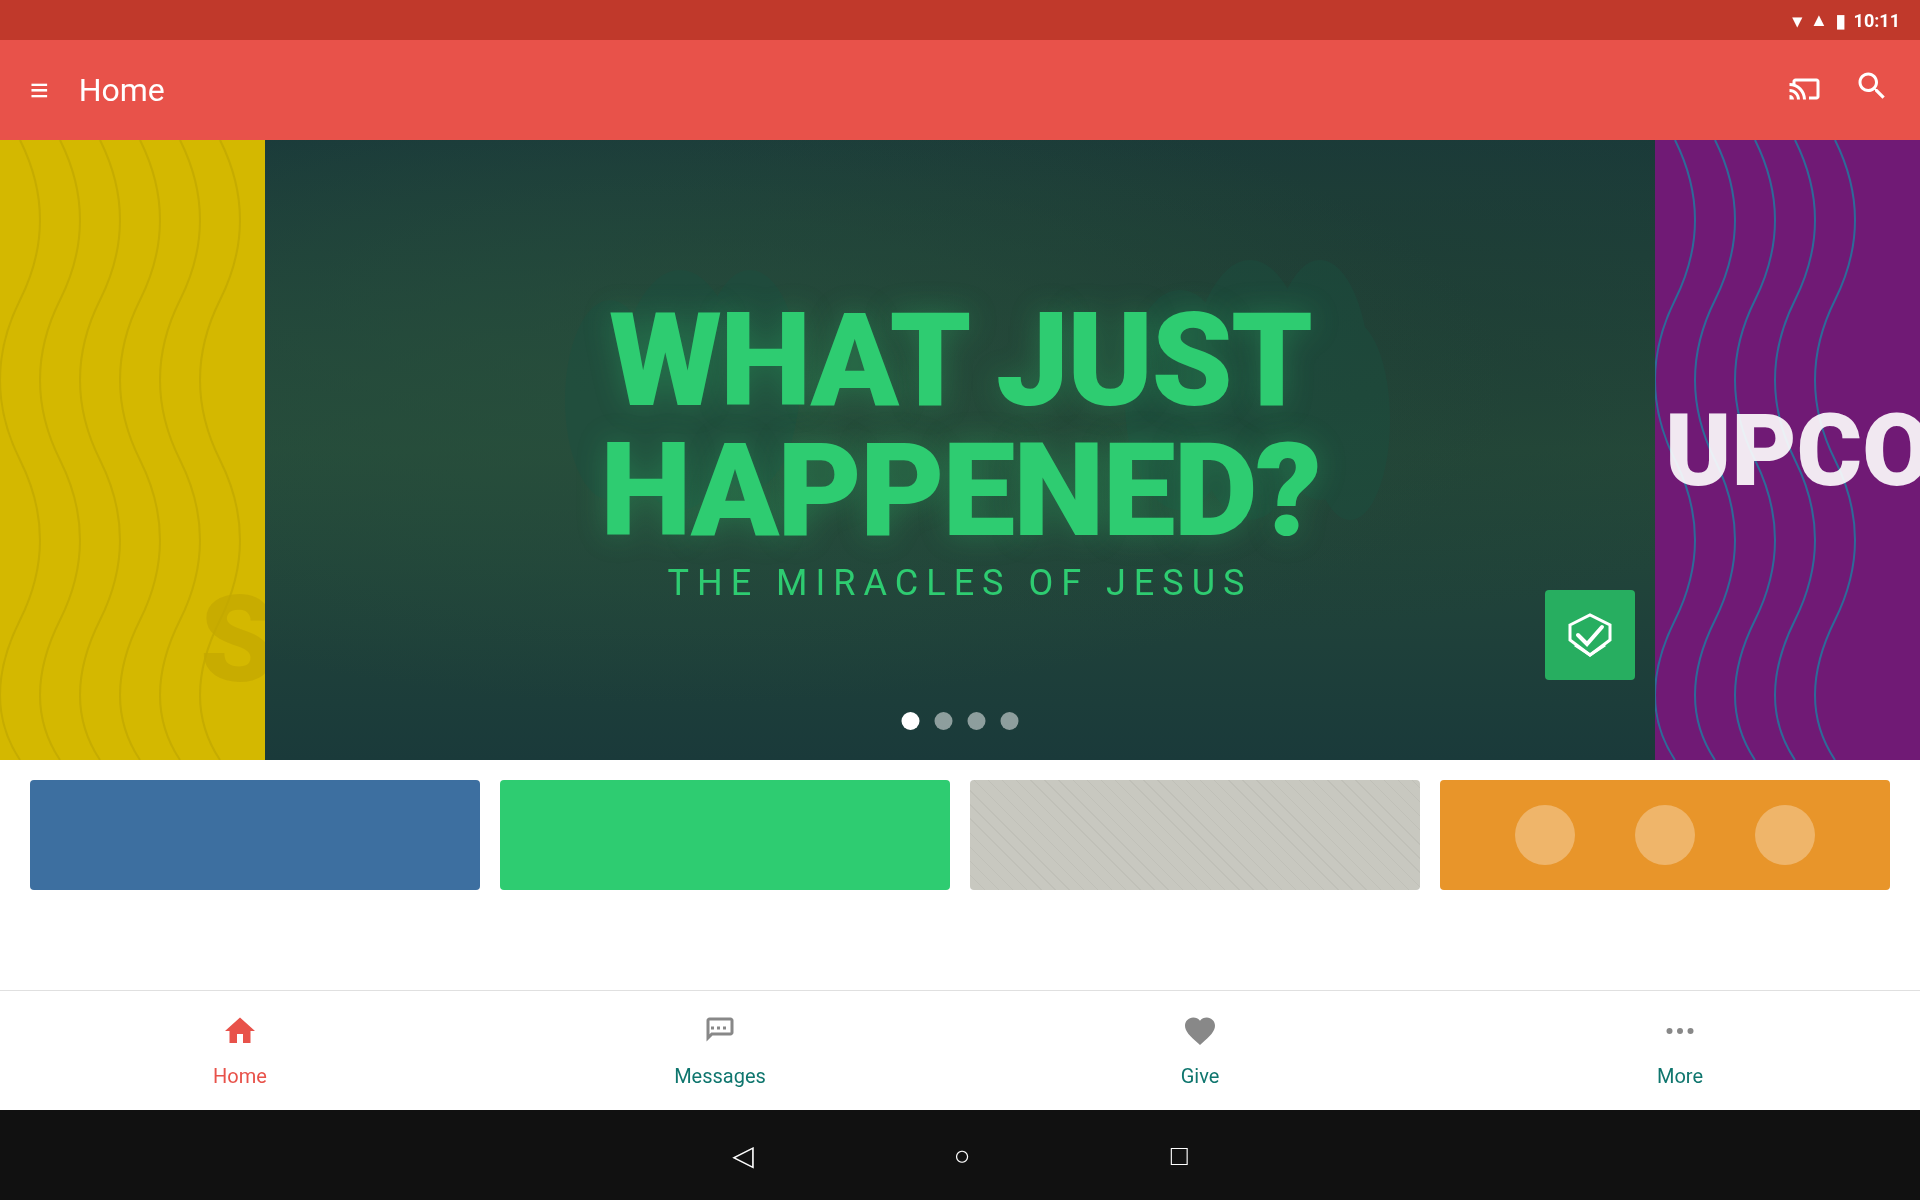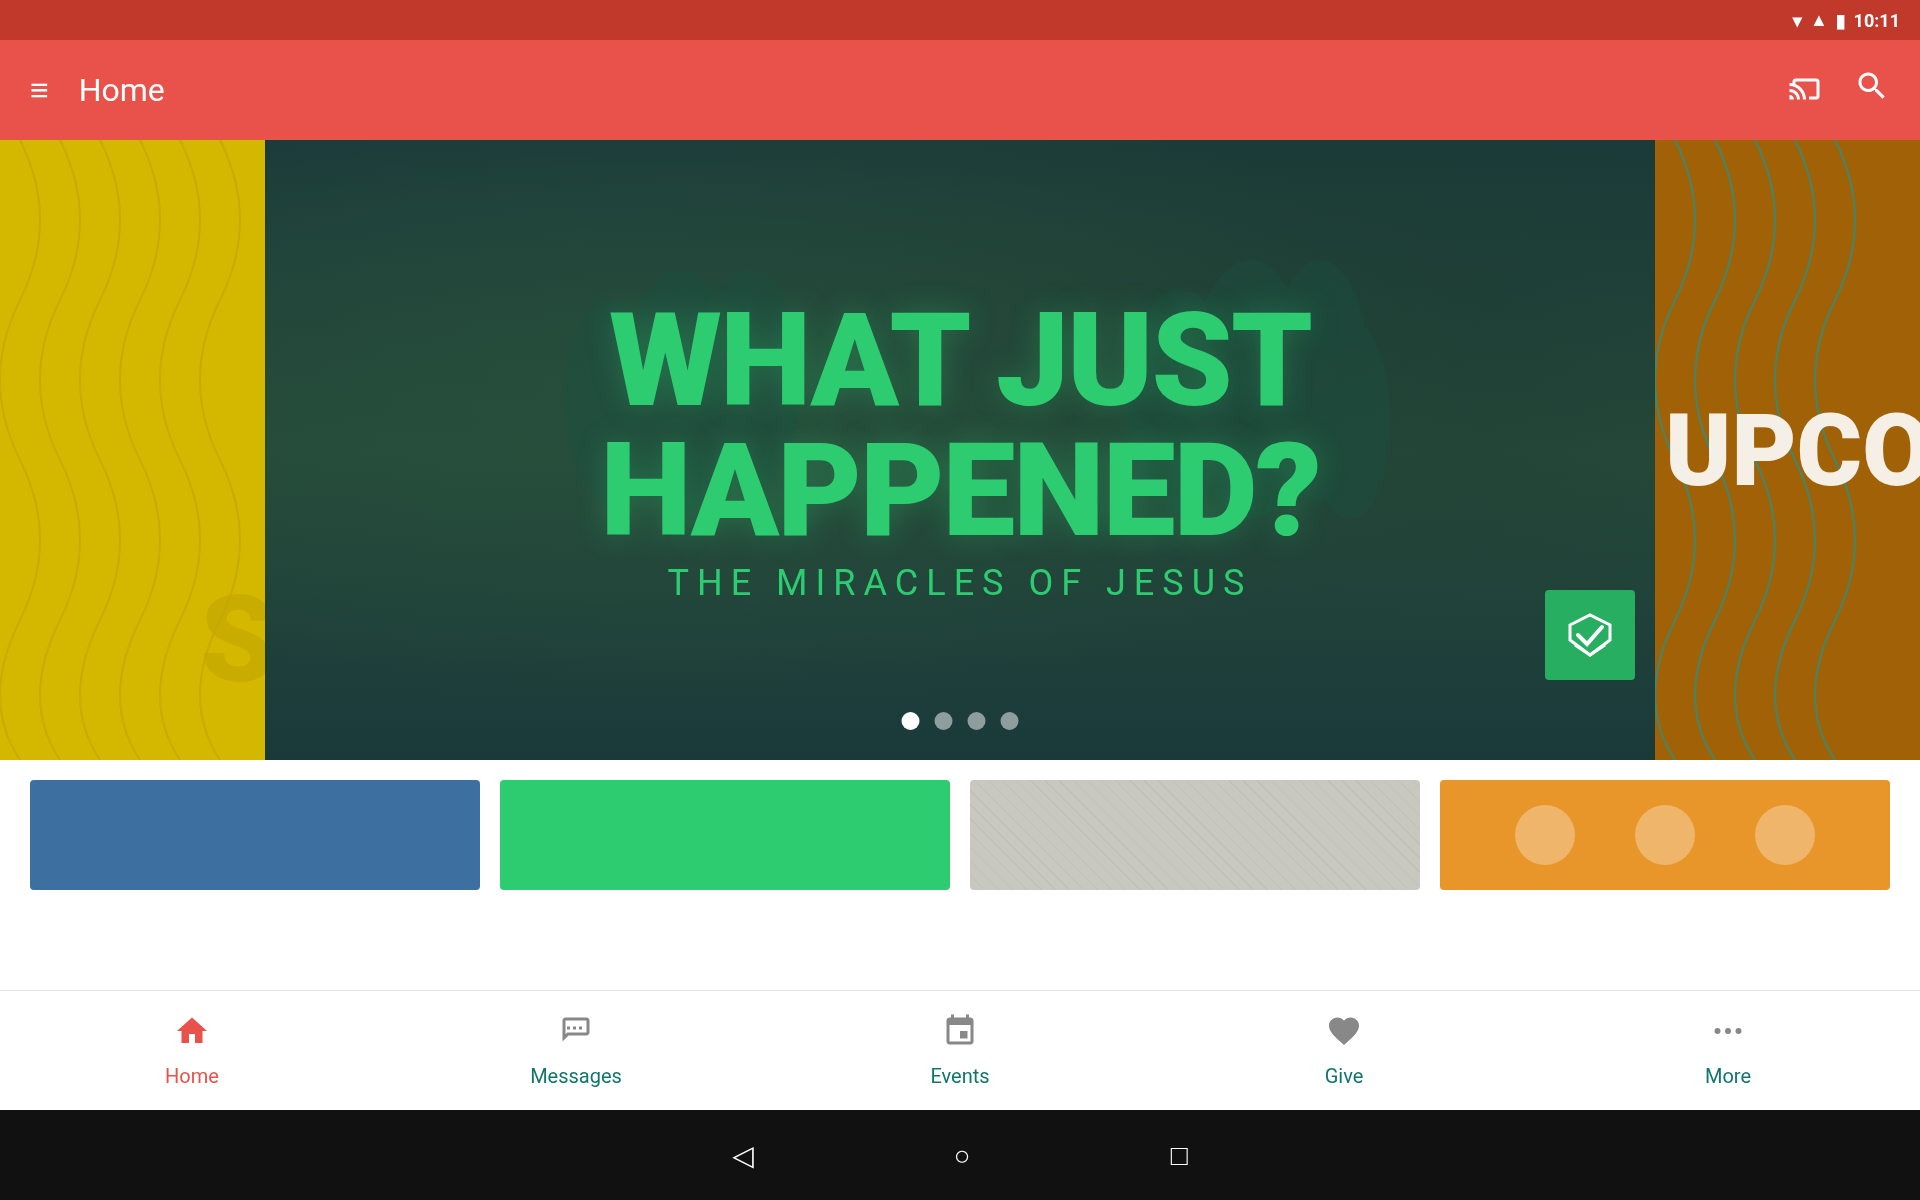--- a/index.html
+++ b/index.html
@@ -162,21 +162,21 @@
       height: 18px;
       border-radius: 50%;
       background: rgba(255,255,255,0.5);
     }
     .dot.active {
       background: white;
     }
 
     .carousel-right {
       width: 265px;
-      background: #a16207;
+      background: #701a75;
       flex-shrink: 0;
       position: relative;
       overflow: hidden;
       display: flex;
       align-items: center;
       justify-content: flex-start;
       padding-left: 10px;
     }
     .carousel-right-text {
       color: white;
@@ -387,28 +387,20 @@
 
   <div class="nav-item">
     <span class="nav-icon">
       <svg width="36" height="36" viewBox="0 0 24 24" fill="#888">
         <path d="M19 3H5c-1.1 0-2 .9-2 2v14l4-4h12c1.1 0 2-.9 2-2V5c0-1.1-.9-2-2-2zm0 10H6.17L5 14.17V5h14v8zm-9-4h2v2h-2zm4 0h2v2h-2zm-8 0h2v2H6z"></path>
       </svg>
     </span>
     <span class="nav-label">Messages</span>
   </div>
 
-  <div class="nav-item">
-    <span class="nav-icon">
-      <svg width="36" height="36" viewBox="0 0 24 24" fill="#888">
-        <path d="M17 12h-5v5h5v-5zM16 1v2H8V1H6v2H5c-1.11 0-1.99.9-1.99 2L3 19c0 1.1.89 2 2 2h14c1.1 0 2-.9 2-2V5c0-1.1-.9-2-2-2h-1V1h-2zm3 18H5V8h14v11z"></path>
-      </svg>
-    </span>
-    <span class="nav-label">Events</span>
-  </div>
 
   <div class="nav-item">
     <span class="nav-icon">
       <svg width="36" height="36" viewBox="0 0 24 24" fill="#888">
         <path d="M12 21.35l-1.45-1.32C5.4 15.36 2 12.28 2 8.5 2 5.42 4.42 3 7.5 3c1.74 0 3.41.81 4.5 2.09C13.09 3.81 14.76 3 16.5 3 19.58 3 22 5.42 22 8.5c0 3.78-3.4 6.86-8.55 11.54L12 21.35z"></path>
       </svg>
     </span>
     <span class="nav-label">Give</span>
   </div>
 

